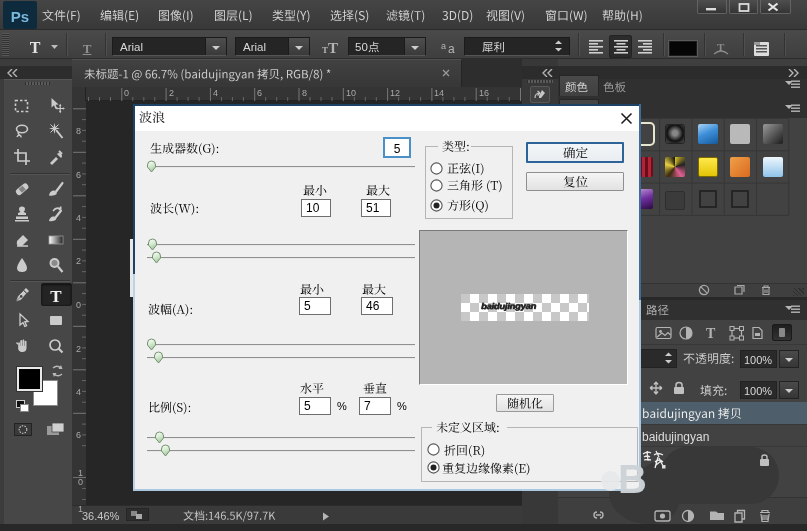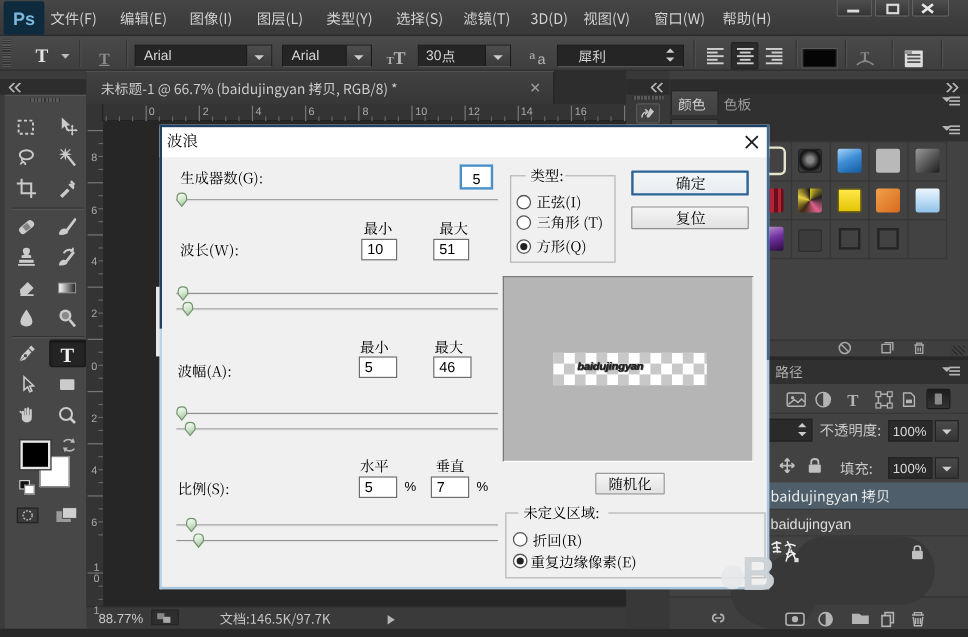--- a/index.html
+++ b/index.html
@@ -96,21 +96,21 @@
 <svg style="position:absolute;left:322px;top:39px" width="20" height="16" viewBox="0 0 20 16">
     <text x="0" y="14" font-family="Liberation Serif" font-size="9" fill="#b5b5b5" font-weight="bold">T</text>
     <text x="6" y="14" font-family="Liberation Serif" font-size="15" fill="#b5b5b5" font-weight="bold">T</text>
   </svg>
 <div style="position:absolute;left:348px;top:37px;width:78px;height:19px;background:#252525;border:1px solid #1b1b1b;border-bottom-color:#555;border-radius:1px"></div>
 <div style="position:absolute;left:404px;top:38px;width:1px;height:17px;background:#1b1b1b;"></div>
 <div style="position:absolute;left:405px;top:38px;width:20px;height:17px;background:linear-gradient(#4e4e4e,#3a3a3a);"></div>
 <svg style="position:absolute;left:410px;top:44.5px" width="10" height="6">
     <path d="M1 1 L5 5 L9 1Z" fill="#ccc"></path>
   </svg>
-<div style="position:absolute;left:355px;top:41.8px;font:normal 11.5px &quot;Liberation Sans&quot;,sans-serif;color:#d8d8d8;white-space:pre;line-height:11.5px;">30 </div>
+<div style="position:absolute;left:355px;top:41.8px;font:normal 11.5px &quot;Liberation Sans&quot;,sans-serif;color:#d8d8d8;white-space:pre;line-height:11.5px;">50 </div>
 <svg style="position:absolute;left:368.0px;top:37.7px;overflow:visible;" width="11.5" height="16.7" viewBox="0 0 11.50 16.65">
     <g transform="translate(0,13.34)">
       <path d="M5.2 -9.7H6.1V-5.7H5.2ZM2.7 -5.3V-3.3H8.7V-5.3ZM1.9 -6.2H9.6V-2.5H1.9ZM5.6 -8.4H10.5V-7.6H5.6ZM3.9 -1.5 4.7 -1.5Q4.8 -1.2 4.9 -0.8Q4.9 -0.3 5 0Q5 0.4 5 0.7L4.2 0.8Q4.2 0.5 4.1 0.1Q4.1 -0.3 4 -0.7Q4 -1.1 3.9 -1.5ZM6.3 -1.5 7.1 -1.6Q7.3 -1.3 7.4 -0.9Q7.6 -0.5 7.7 -0.1Q7.9 0.3 7.9 0.6L7.1 0.8Q7 0.5 6.9 0.1Q6.8 -0.3 6.6 -0.7Q6.5 -1.1 6.3 -1.5ZM8.6 -1.6 9.4 -1.8Q9.7 -1.5 10 -1.1Q10.3 -0.7 10.5 -0.2Q10.8 0.2 10.9 0.5L10.1 0.8Q10 0.5 9.7 0.1Q9.5 -0.3 9.2 -0.8Q8.9 -1.2 8.6 -1.6ZM2 -1.8 2.9 -1.6Q2.6 -0.9 2.2 -0.2Q1.7 0.5 1.3 0.9L0.5 0.5Q0.9 0.1 1.4 -0.5Q1.8 -1.1 2 -1.8Z" fill="#d8d8d8"></path>
     </g>
   </svg>
 <svg style="position:absolute;left:441px;top:40px" width="20" height="15" viewBox="0 0 20 15">
     <text x="0" y="9" font-family="Liberation Sans" font-size="9" fill="#b5b5b5">a</text>
     <text x="7" y="13" font-family="Liberation Sans" font-size="12" fill="#b5b5b5">a</text>
   </svg>
 <div style="position:absolute;left:464px;top:37px;width:106px;height:19px;background:#252525;border:1px solid #1b1b1b;border-bottom-color:#555;border-radius:1px"></div>
@@ -413,21 +413,21 @@
       <text x="78" y="485" font-size="9" fill="#a9a9a9" font-family="Liberation Sans">0</text>
       <rect x="82" y="488" width="4" height="1" fill="#606060"></rect>
       <rect x="82" y="499" width="4" height="1" fill="#606060"></rect>
       <rect x="82" y="510" width="4" height="1" fill="#606060"></rect>
     </g>
   </svg>
 <div style="position:absolute;left:86px;top:101px;width:436px;height:404px;background:#262626;"></div>
 <div style="position:absolute;left:130px;top:239px;width:4px;height:58px;background:#e8e8e8;"></div>
 <div style="position:absolute;left:72px;top:505px;width:450px;height:19px;background:#3a3a3a;border-top:1px solid #2c2c2c"></div>
 <div style="position:absolute;left:78px;top:504.8px;font:normal 9px &quot;Liberation Sans&quot;,sans-serif;color:#a9a9a9;white-space:pre;line-height:9px;">1</div>
-<div style="position:absolute;left:82px;top:510.7px;font:normal 11px &quot;Liberation Sans&quot;,sans-serif;color:#c8c8c8;white-space:pre;line-height:11px;">88.77%</div>
+<div style="position:absolute;left:82px;top:510.7px;font:normal 11px &quot;Liberation Sans&quot;,sans-serif;color:#c8c8c8;white-space:pre;line-height:11px;">36.46%</div>
 <div style="position:absolute;left:126px;top:508px;width:23px;height:13px;background:#2e2e2e;border:1px solid #262626"></div>
 <div style="position:absolute;left:131px;top:511px;width:6px;height:5px;background:#888;"></div>
 <div style="position:absolute;left:136px;top:514px;width:6px;height:5px;background:#aaa;"></div>
 <svg style="position:absolute;left:183.0px;top:506.7px;overflow:visible;" width="92.4" height="15.9" viewBox="0 0 92.43 15.93">
     <g transform="translate(0,12.76)">
       <path d="M8 -6.9 8.8 -6.7Q8.1 -4.7 7 -3.2Q6 -1.8 4.4 -0.8Q2.9 0.2 0.9 0.9Q0.9 0.8 0.8 0.6Q0.7 0.5 0.6 0.3Q0.5 0.2 0.4 0.1Q2.4 -0.5 3.8 -1.4Q5.3 -2.3 6.3 -3.7Q7.3 -5 8 -6.9ZM3 -6.9Q3.6 -5.2 4.7 -3.8Q5.7 -2.4 7.2 -1.4Q8.7 -0.4 10.6 0Q10.5 0.1 10.4 0.3Q10.3 0.4 10.2 0.5Q10.1 0.7 10.1 0.8Q8.1 0.3 6.6 -0.8Q5.1 -1.8 4 -3.3Q2.9 -4.8 2.2 -6.6ZM0.6 -7.3H10.5V-6.5H0.6ZM4.7 -9.1 5.5 -9.3Q5.8 -8.9 6 -8.4Q6.3 -8 6.4 -7.6L5.5 -7.3Q5.4 -7.7 5.1 -8.2Q4.9 -8.6 4.7 -9.1Z M11.5 -6.9H15.3V-6.1H11.5ZM13.1 -9.2H13.9V0.9H13.1ZM13 -6.4 13.6 -6.2Q13.4 -5.6 13.2 -4.9Q13.1 -4.1 12.8 -3.5Q12.6 -2.8 12.3 -2.2Q12 -1.6 11.7 -1.2Q11.6 -1.4 11.5 -1.6Q11.4 -1.8 11.3 -1.9Q11.6 -2.3 11.8 -2.8Q12.1 -3.3 12.3 -3.9Q12.6 -4.5 12.7 -5.2Q12.9 -5.8 13 -6.4ZM13.9 -5.7Q14 -5.6 14.2 -5.3Q14.4 -5.1 14.6 -4.7Q14.8 -4.4 15 -4.1Q15.2 -3.8 15.3 -3.7L14.8 -3.1Q14.7 -3.3 14.5 -3.6Q14.4 -3.9 14.2 -4.3Q13.9 -4.6 13.8 -4.9Q13.6 -5.2 13.5 -5.4ZM17.8 -9.2H18.6V-4.8H17.8ZM20.4 -8.5 21.2 -8.3Q21 -7.9 20.8 -7.4Q20.6 -6.9 20.4 -6.4Q20.1 -6 19.9 -5.7L19.3 -5.9Q19.5 -6.2 19.7 -6.7Q19.9 -7.1 20.1 -7.6Q20.2 -8.1 20.4 -8.5ZM15.4 -8.3 16 -8.5Q16.2 -8.1 16.4 -7.7Q16.6 -7.2 16.8 -6.8Q17 -6.4 17.1 -6L16.3 -5.7Q16.3 -6.1 16.1 -6.5Q15.9 -6.9 15.7 -7.4Q15.5 -7.9 15.4 -8.3ZM15.3 -5.2H21.1V0.8H20.3V-4.4H15.3ZM15.4 -3H20.6V-2.2H15.4ZM15.1 -0.7H20.5V0.1H15.1Z M23.5 -4.3Q23.2 -4.3 23 -4.5Q22.8 -4.7 22.8 -5.1Q22.8 -5.4 23 -5.6Q23.2 -5.8 23.5 -5.8Q23.8 -5.8 24 -5.6Q24.3 -5.4 24.3 -5.1Q24.3 -4.7 24 -4.5Q23.8 -4.3 23.5 -4.3ZM23.5 0.1Q23.2 0.1 23 -0.1Q22.8 -0.3 22.8 -0.6Q22.8 -1 23 -1.2Q23.2 -1.4 23.5 -1.4Q23.8 -1.4 24 -1.2Q24.3 -1 24.3 -0.6Q24.3 -0.3 24 -0.1Q23.8 0.1 23.5 0.1Z M26 0V-0.8H27.8V-6.8H26.4V-7.5Q26.9 -7.6 27.3 -7.7Q27.7 -7.9 28.1 -8.1H28.8V-0.8H30.4V0Z M34.9 0V-5.5Q34.9 -5.8 34.9 -6.2Q34.9 -6.7 35 -7H34.9Q34.8 -6.7 34.6 -6.4Q34.4 -6.1 34.3 -5.8L32.4 -3H36.9V-2.2H31.4V-2.9L34.7 -8.1H35.8V0Z M40.6 0.1Q40 0.1 39.5 -0.1Q39 -0.4 38.7 -0.9Q38.3 -1.4 38.1 -2.1Q37.9 -2.8 37.9 -3.8Q37.9 -5 38.1 -5.9Q38.4 -6.7 38.8 -7.2Q39.2 -7.7 39.7 -8Q40.3 -8.2 40.9 -8.2Q41.5 -8.2 42 -8Q42.4 -7.7 42.8 -7.4L42.2 -6.8Q42 -7 41.6 -7.2Q41.3 -7.4 40.9 -7.4Q40.3 -7.4 39.9 -7Q39.4 -6.7 39.1 -5.9Q38.8 -5.2 38.8 -3.8Q38.8 -2.8 39 -2.1Q39.2 -1.4 39.6 -1Q40 -0.6 40.6 -0.6Q41 -0.6 41.3 -0.9Q41.6 -1.1 41.8 -1.5Q41.9 -1.9 41.9 -2.5Q41.9 -3 41.8 -3.4Q41.6 -3.8 41.3 -4Q41 -4.3 40.5 -4.3Q40.1 -4.3 39.7 -4Q39.2 -3.8 38.8 -3.2L38.8 -4Q39 -4.3 39.3 -4.5Q39.6 -4.8 40 -4.9Q40.3 -5 40.7 -5Q41.3 -5 41.8 -4.7Q42.3 -4.4 42.6 -3.9Q42.9 -3.3 42.9 -2.5Q42.9 -1.7 42.6 -1.1Q42.3 -0.5 41.7 -0.2Q41.2 0.1 40.6 0.1Z M44.9 0.1Q44.6 0.1 44.4 -0.1Q44.2 -0.3 44.2 -0.6Q44.2 -1 44.4 -1.2Q44.6 -1.4 44.9 -1.4Q45.2 -1.4 45.4 -1.2Q45.6 -1 45.6 -0.6Q45.6 -0.3 45.4 -0.1Q45.2 0.1 44.9 0.1Z M49.3 0.1Q48.7 0.1 48.2 -0Q47.7 -0.2 47.4 -0.4Q47 -0.7 46.7 -0.9L47.2 -1.6Q47.5 -1.4 47.7 -1.2Q48 -0.9 48.4 -0.8Q48.8 -0.7 49.2 -0.7Q49.7 -0.7 50.1 -0.9Q50.5 -1.2 50.7 -1.6Q50.9 -2 50.9 -2.6Q50.9 -3.5 50.5 -3.9Q50 -4.4 49.3 -4.4Q48.9 -4.4 48.6 -4.3Q48.3 -4.2 47.9 -4L47.4 -4.3L47.6 -8.1H51.6V-7.2H48.5L48.3 -4.9Q48.6 -5 48.9 -5.1Q49.2 -5.2 49.5 -5.2Q50.2 -5.2 50.7 -4.9Q51.3 -4.7 51.6 -4.1Q51.9 -3.5 51.9 -2.6Q51.9 -1.7 51.6 -1.1Q51.2 -0.5 50.6 -0.2Q50 0.1 49.3 0.1Z M53.6 0V-8.1H54.7V-4H54.7L58.1 -8.1H59.2L56.7 -5L59.6 0H58.5L56 -4.2L54.7 -2.6V0Z M59.8 2 63.1 -8.7H63.8L60.5 2Z M66.5 0.1Q65.9 0.1 65.4 -0.1Q64.9 -0.3 64.6 -0.7L65.1 -1.3Q65.4 -1 65.8 -0.9Q66.1 -0.7 66.5 -0.7Q66.9 -0.7 67.3 -0.9Q67.6 -1.1 67.9 -1.5Q68.2 -1.9 68.4 -2.6Q68.5 -3.3 68.5 -4.4Q68.5 -5.4 68.3 -6.1Q68.1 -6.7 67.7 -7.1Q67.3 -7.4 66.8 -7.4Q66.4 -7.4 66.1 -7.2Q65.8 -7 65.6 -6.6Q65.4 -6.1 65.4 -5.6Q65.4 -5.1 65.5 -4.7Q65.7 -4.2 66 -4Q66.4 -3.8 66.8 -3.8Q67.2 -3.8 67.7 -4.1Q68.1 -4.3 68.5 -4.9L68.6 -4.1Q68.3 -3.8 68 -3.6Q67.7 -3.3 67.4 -3.2Q67 -3.1 66.7 -3.1Q66 -3.1 65.5 -3.3Q65 -3.6 64.7 -4.2Q64.4 -4.8 64.4 -5.6Q64.4 -6.4 64.8 -7Q65.1 -7.6 65.6 -7.9Q66.1 -8.2 66.8 -8.2Q67.3 -8.2 67.8 -8Q68.3 -7.7 68.7 -7.3Q69.1 -6.8 69.3 -6.1Q69.5 -5.3 69.5 -4.4Q69.5 -3.2 69.2 -2.3Q69 -1.4 68.6 -0.9Q68.1 -0.4 67.6 -0.1Q67.1 0.1 66.5 0.1Z M72.2 0Q72.3 -1.1 72.4 -2.1Q72.6 -3.1 72.8 -3.9Q73.1 -4.8 73.5 -5.6Q73.9 -6.4 74.5 -7.2H70.6V-8.1H75.6V-7.5Q74.9 -6.5 74.5 -5.7Q74 -4.9 73.8 -4Q73.6 -3.1 73.4 -2.2Q73.3 -1.2 73.3 0Z M77.7 0.1Q77.4 0.1 77.2 -0.1Q77 -0.3 77 -0.6Q77 -1 77.2 -1.2Q77.4 -1.4 77.7 -1.4Q78 -1.4 78.2 -1.2Q78.4 -1 78.4 -0.6Q78.4 -0.3 78.2 -0.1Q78 0.1 77.7 0.1Z M81.4 0Q81.5 -1.1 81.6 -2.1Q81.7 -3.1 82 -3.9Q82.3 -4.8 82.7 -5.6Q83.1 -6.4 83.7 -7.2H79.8V-8.1H84.8V-7.5Q84.1 -6.5 83.7 -5.7Q83.2 -4.9 83 -4Q82.7 -3.1 82.6 -2.2Q82.5 -1.2 82.4 0Z M86.4 0V-8.1H87.5V-4H87.5L90.8 -8.1H92L89.5 -5L92.4 0H91.3L88.8 -4.2L87.5 -2.6V0Z" fill="#c8c8c8"></path>
     </g>
   </svg>
 <svg style="position:absolute;left:322px;top:512px" width="8" height="9">
     <path d="M1 0.5 L7 4.5 L1 8.5Z" fill="#b5b5b5"></path>

